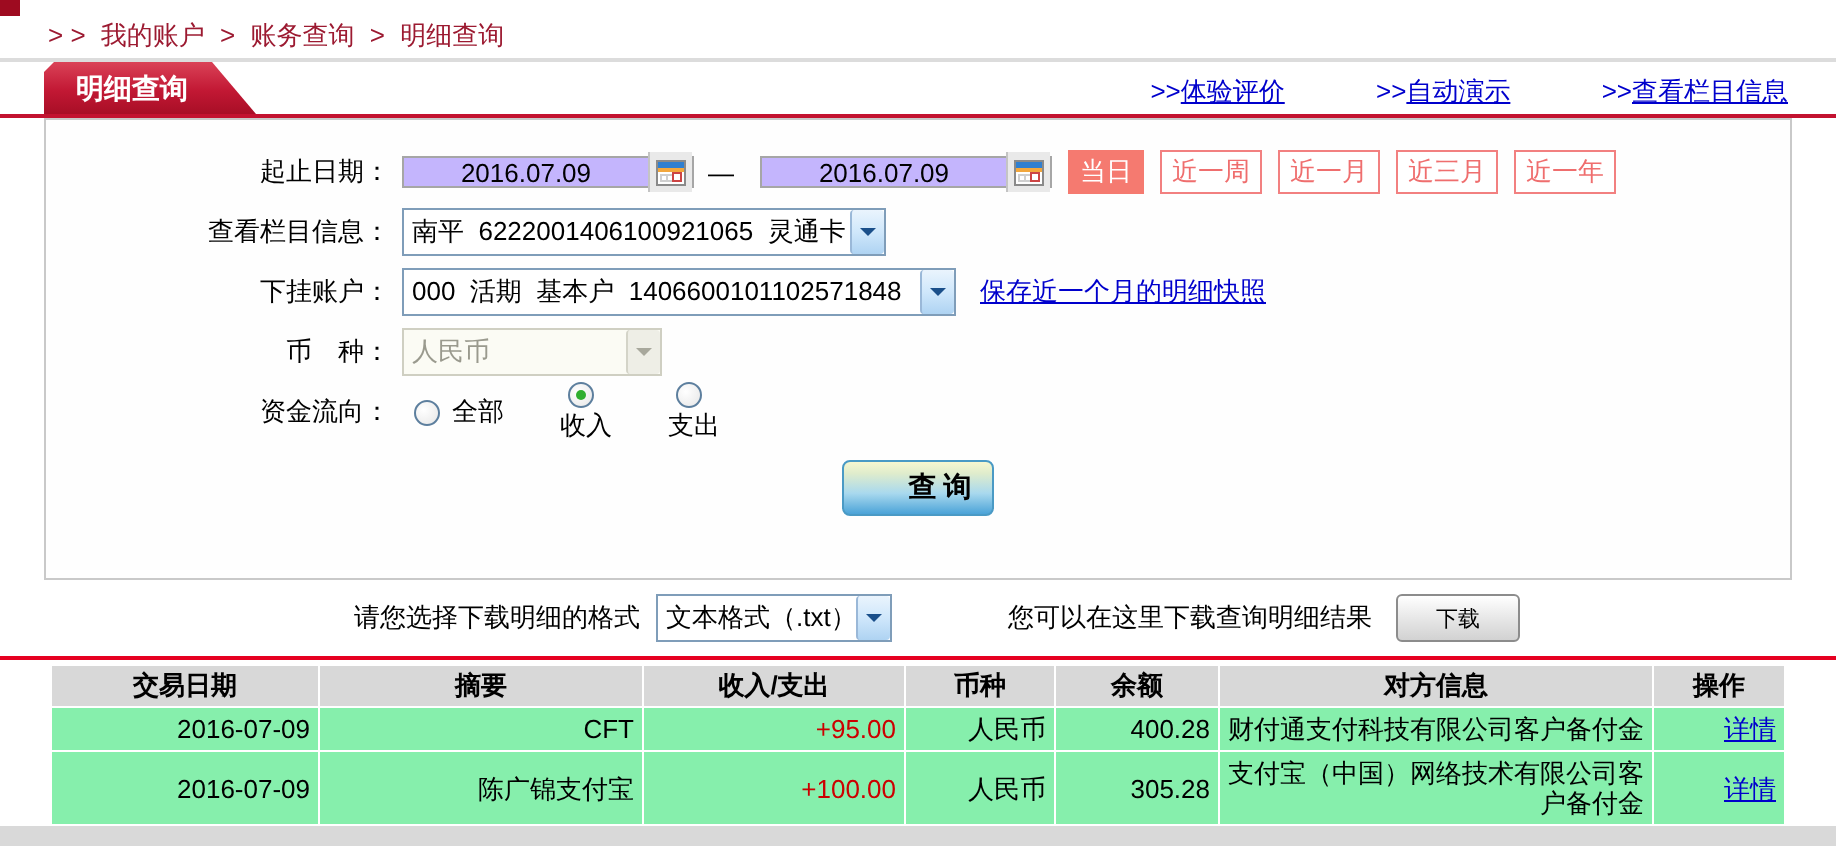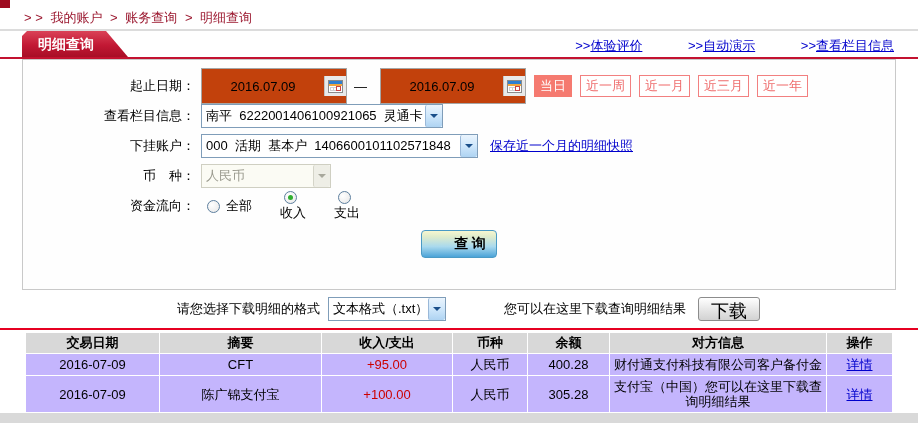--- a/index.html
+++ b/index.html
@@ -29,21 +29,21 @@
   .hlink { color:#0000cc; cursor:pointer; }
   .hlink + .hlink { margin-left:42px; }
   .hlink .lbl { text-decoration:underline; }
   .red-line { height:2px; background:#c31230; }
 
   
   .panel { margin:0 22px; height:231px; border:1px solid #c9c9c9; background:#fefefe; padding-top:14px; }
   .form-row { display:flex; align-items:center; height:24px; margin-bottom:6px; }
   .form-label { width:172px; text-align:right; flex-shrink:0; }
 
-  .date-box { display:flex; align-items:center; width:146px; height:36px; border:1px solid #a6a6a6; background:#c2410c; margin-left:6px; }
+  .date-box { display:flex; align-items:center; width:146px; height:16px; border:1px solid #a6a6a6; background:#c4b5fd; margin-left:6px; }
   .date-box input { border:0; outline:none; width:100%; min-width:0; text-align:center; font-size:13px; font-family:inherit; background:transparent; padding:0; }
   .cal-btn { width:22px; height:20px; flex-shrink:0; background:#e9e9e9; border-left:1px solid #c4c4c4; display:flex; align-items:center; justify-content:center; cursor:pointer; }
   .cal-icon { position:relative; width:15px; height:13px; background:#fff; border:1px solid #8a8a8a; }
   .cal-icon::before { content:""; position:absolute; left:0; right:0; top:0; height:3px; background:#2f7fd0; }
   .cal-icon::after  { content:""; position:absolute; left:0; right:0; top:3px; height:2px; background:#f2a73d; }
   .cal-grid { position:absolute; left:1px; right:1px; top:6px; bottom:1px; opacity:.75;
     background-image:repeating-linear-gradient(0deg,#c0c0c0 0 1px,transparent 1px 3px),
                      repeating-linear-gradient(90deg,#c0c0c0 0 1px,transparent 1px 3px); }
   .cal-dot { position:absolute; right:1px; bottom:1px; width:5px; height:5px; border:1px solid #cc4444; background:#fff; z-index:1; }
   .dash { margin:0 7px; }
@@ -75,27 +75,27 @@
   .query-btn { width:76px; height:28px; border:1px solid #4a9ac5; border-radius:4px; cursor:pointer;
     background:linear-gradient(180deg,#f7f7d0 0%,#dfeccc 22%,#a9d9ee 60%,#4ba3d8 100%);
     font-size:14px; font-weight:bold; font-family:Liberation Serif, serif; color:#000;padding-left:28px; }
 
   
   .download-row { height:38px; display:flex; align-items:center; }
   .dl-label { margin-left:177px; }
   .select.w-dl { width:118px; margin-left:8px; }
   .dl-hint { margin-left:58px; }
   .dl-btn { margin-left:12px; width:62px; height:24px; border:1px solid #8c8c8c; border-radius:3px; cursor:pointer;
-    background:linear-gradient(180deg,#ffffff,#e3e3e3 60%,#d2d2d2); font-size:18px; font-family:Liberation Mono, monospace; }
+    background:linear-gradient(180deg,#ffffff,#e3e3e3 60%,#d2d2d2); font-size:11px; font-family:Liberation Mono, monospace; }
   .red-line2 { height:2px; background:#e60021; }
 
   
   table.results { margin:2px 25px 0; width:868px; border-collapse:separate; border-spacing:1px; background:#fff; table-layout:fixed; font-size:13px; }
   table.results th { background:#d8d8d8; font-weight:bold; height:20px; padding:1px 2px; text-align:center; }
-  table.results td { background:#c4b5fd; text-align:center; padding:3px 4px; line-height:15px; word-break:break-all; }
+  table.results td { background:#86efac; text-align:right; padding:3px 4px; line-height:15px; word-break:break-all; }
   .amount { color:#cc0000; }
   .detail-link { color:#0000cc; text-decoration:underline; cursor:pointer; }
 
   .bottom-band { position:absolute; left:0; right:0; bottom:0; height:10px; background:#d9d9d9; }
 </style>
 </head>
 <body>
 
 <div class="corner-badge"></div>
 
@@ -245,19 +245,19 @@
       <td>400.28</td>
       <td>财付通支付科技有限公司客户备付金</td>
       <td><span class="detail-link">详情</span></td>
     </tr>
     <tr>
       <td>2016-07-09</td>
       <td>陈广锦支付宝</td>
       <td class="amount">+100.00</td>
       <td>人民币</td>
       <td>305.28</td>
-      <td>支付宝（中国）您可以在这里下载查询明细结果</td>
+      <td>支付宝（中国）网络技术有限公司客户备付金</td>
       <td><span class="detail-link">详情</span></td>
     </tr>
   </tbody>
 </table>
 
 <div class="bottom-band"></div>
 
 </body></html>

